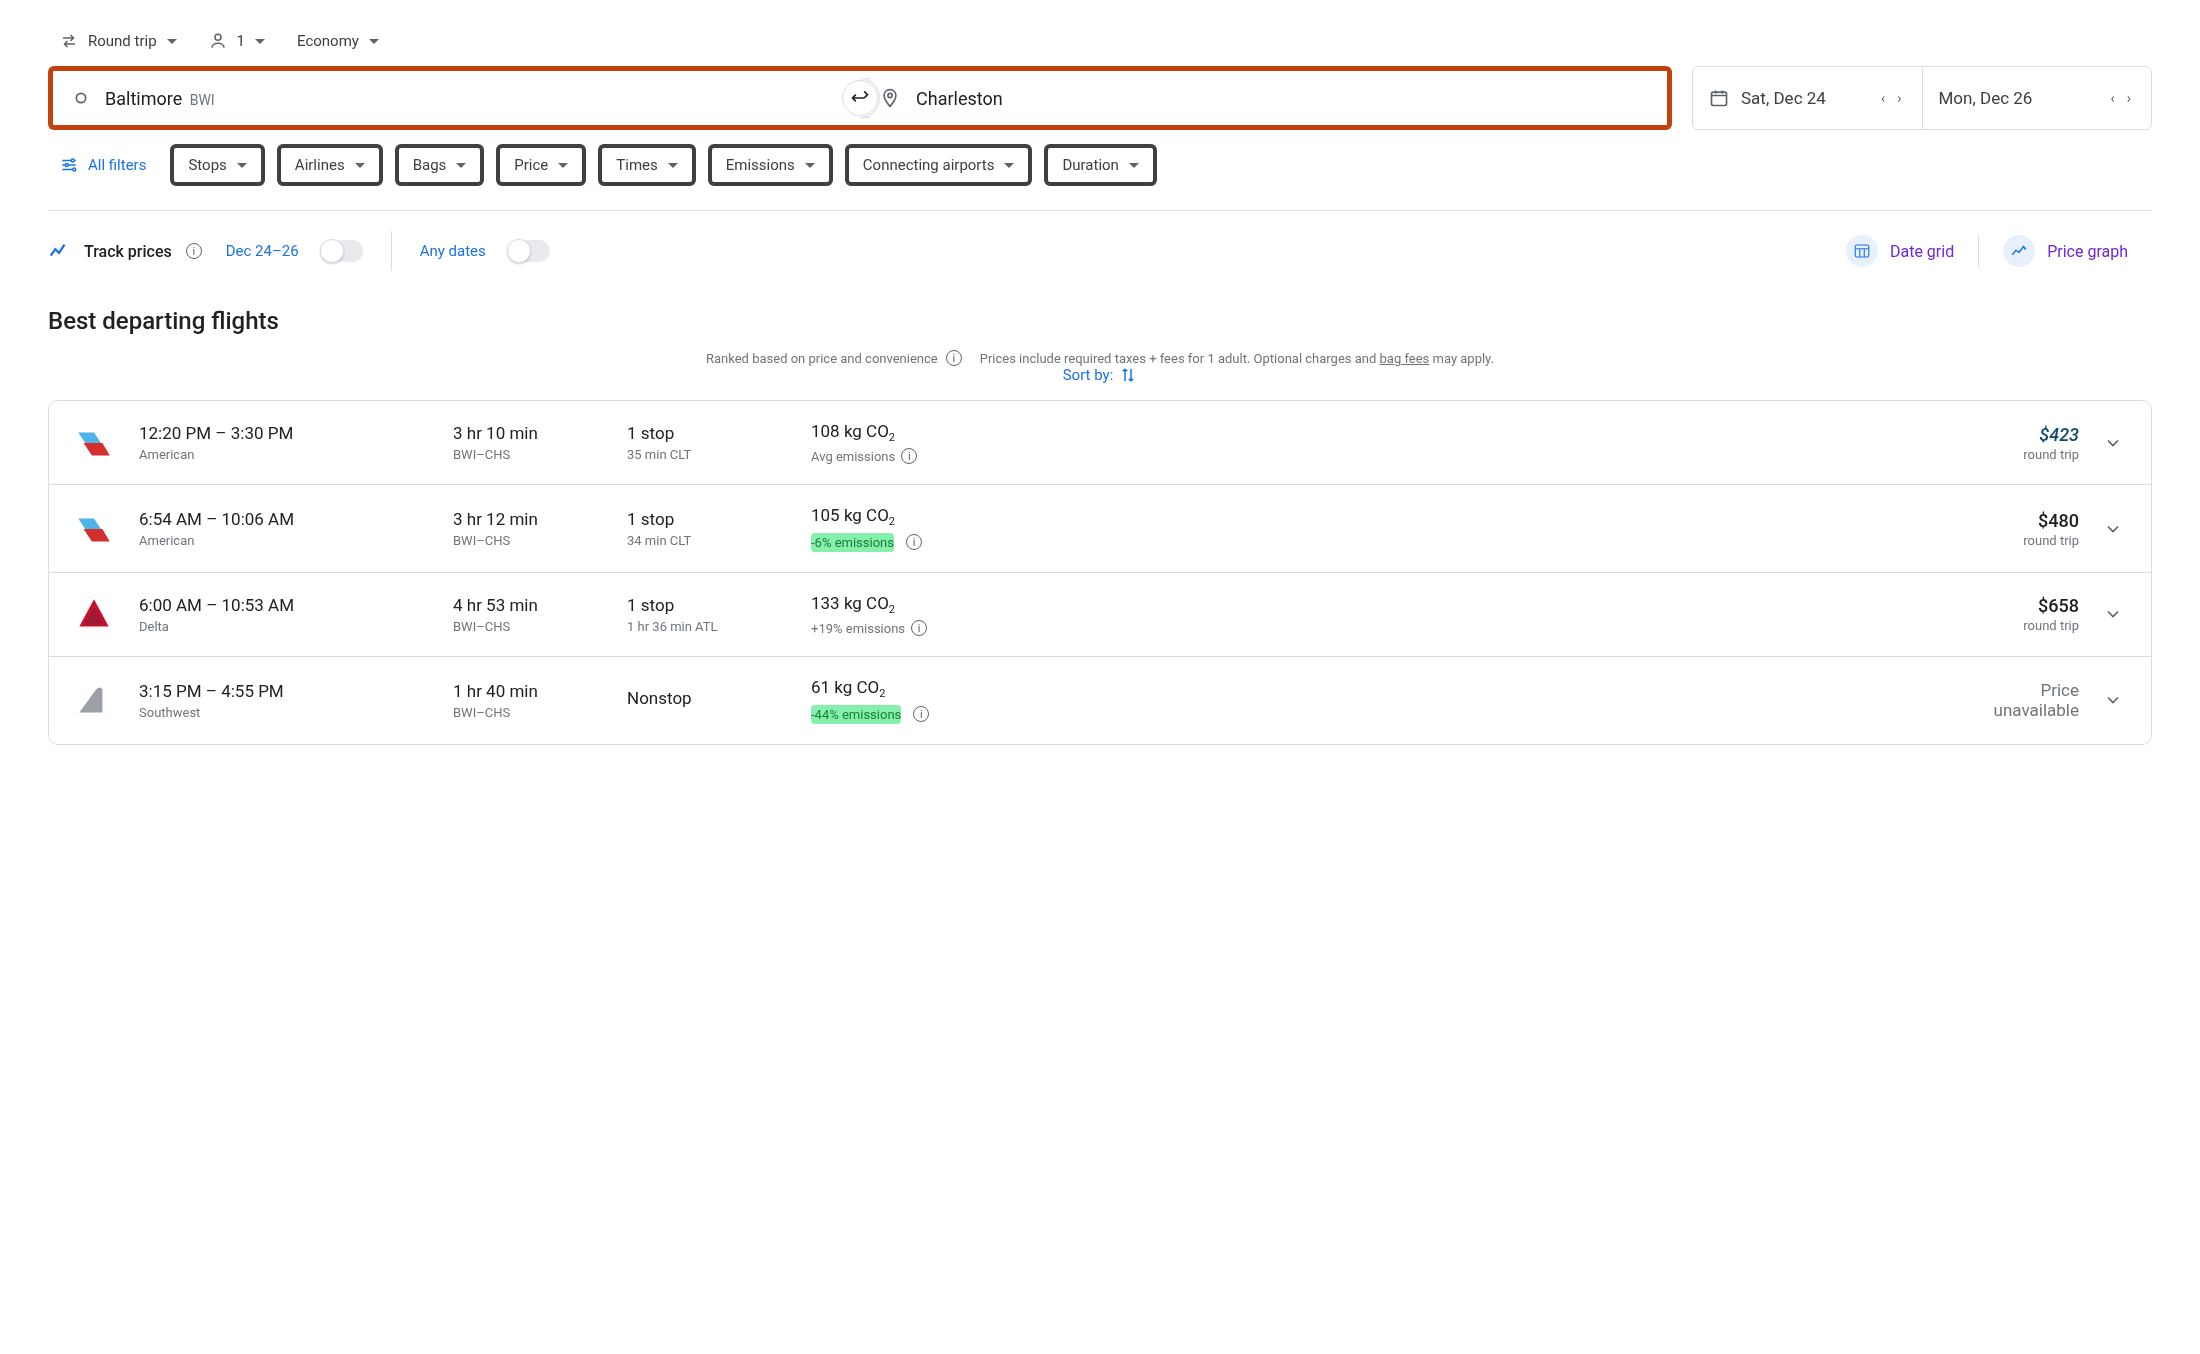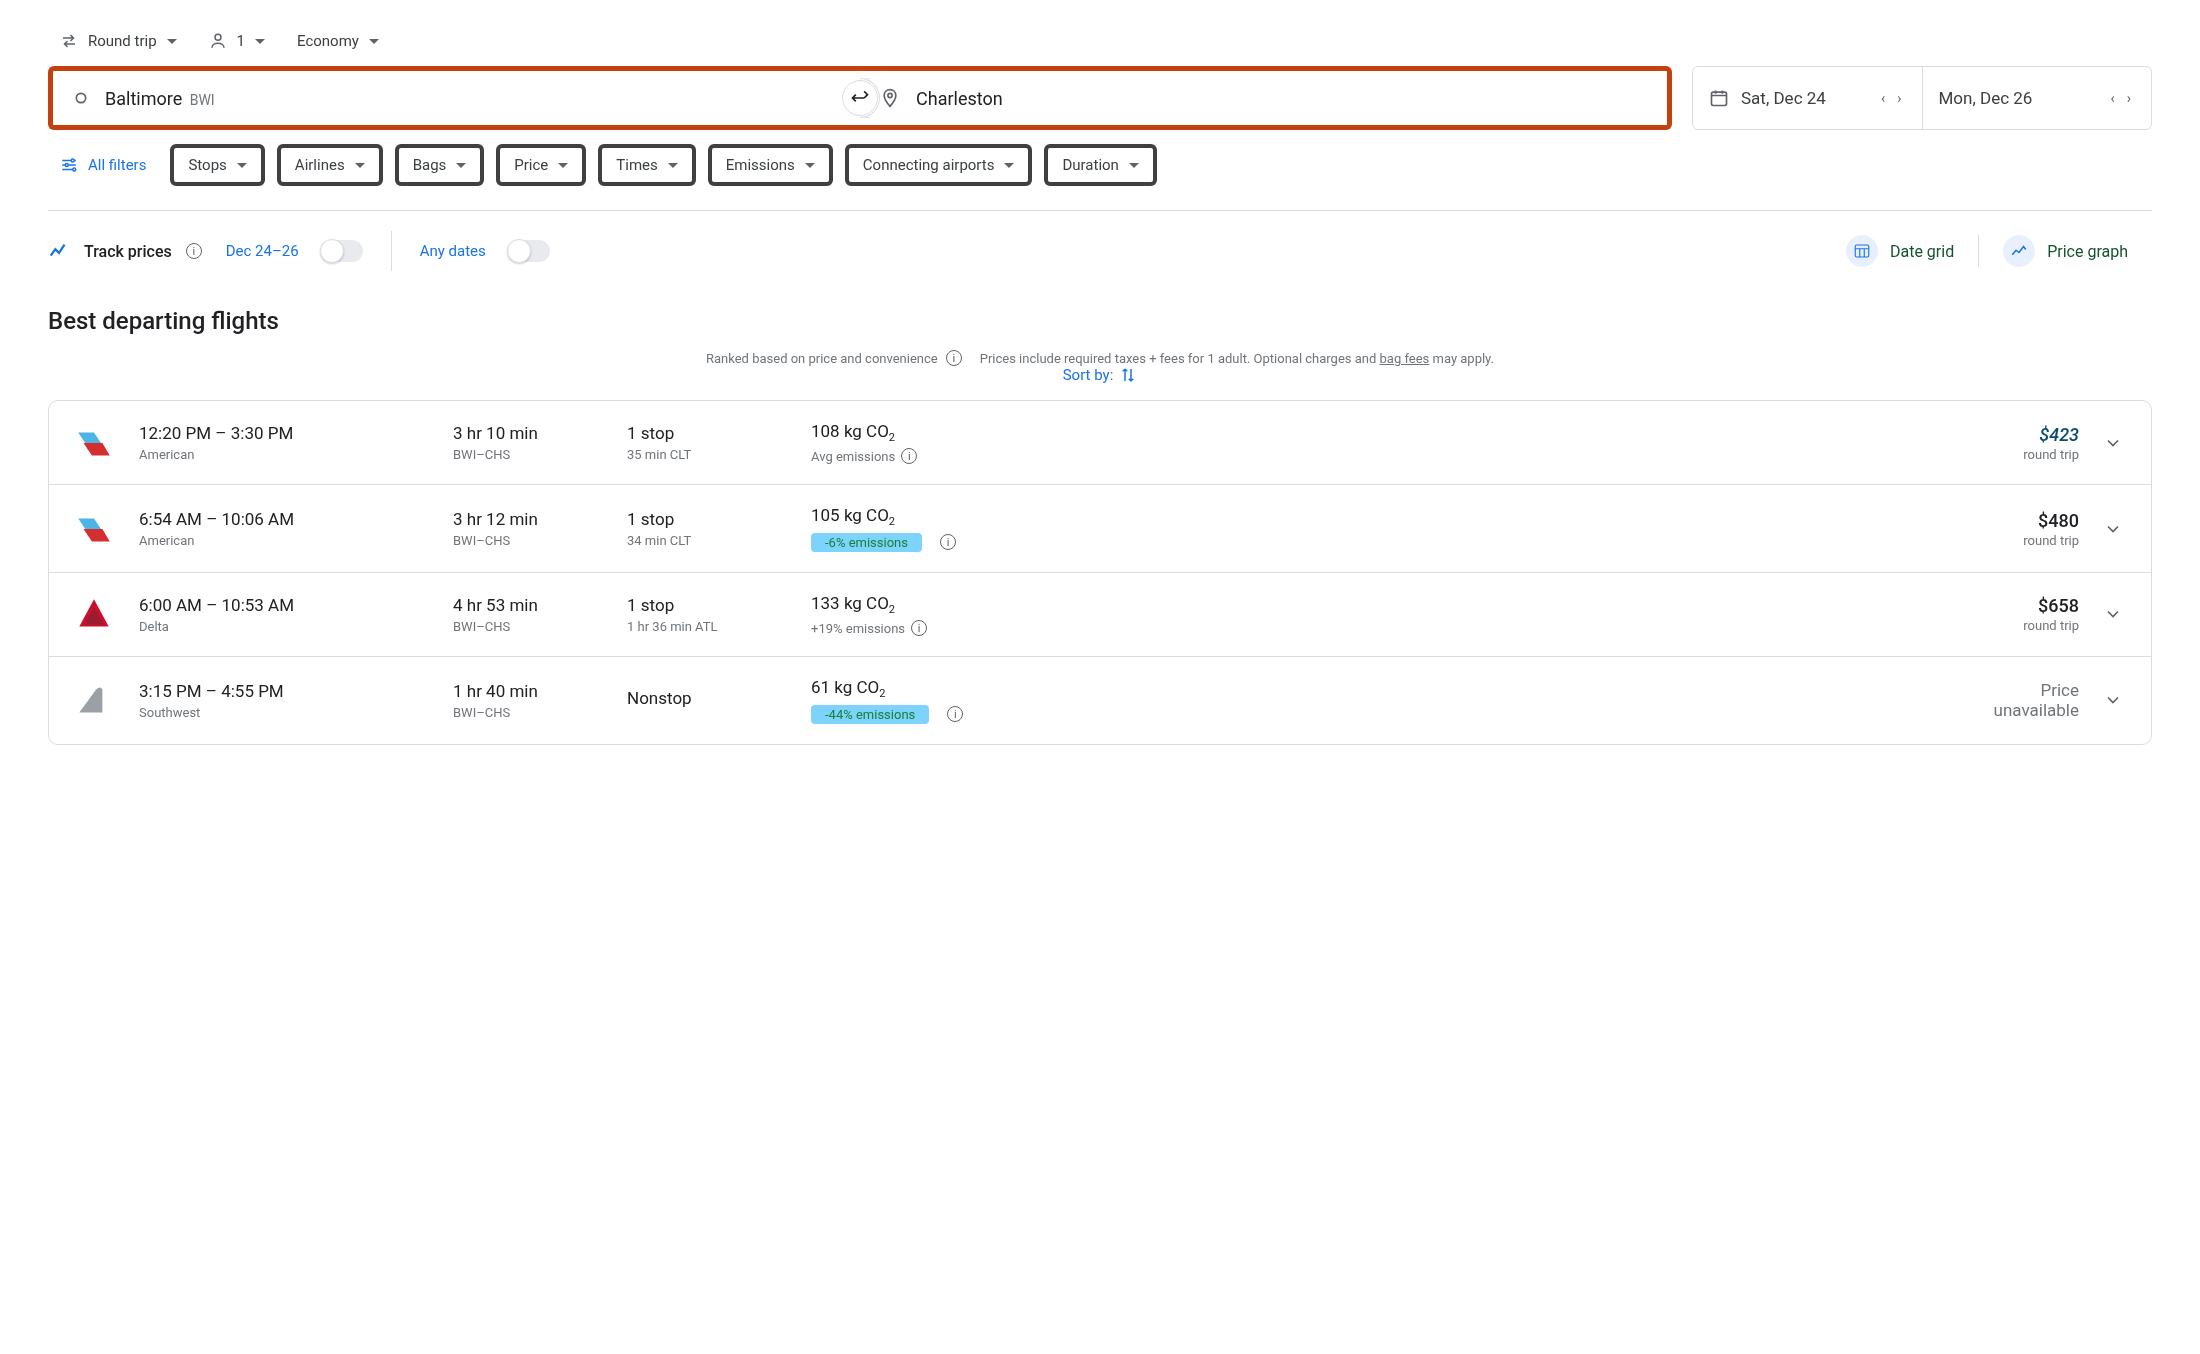--- a/index.html
+++ b/index.html
@@ -184,21 +184,21 @@
   .track-right {
     margin-left: auto;
     display: flex;
     align-items: center;
     gap: 0;
   }
   .track-right-btn {
     display: flex;
     align-items: center;
     gap: 12px;
-    color: #14532d;
+    color: #6d28d9;
     font-size: 16px;
     cursor: pointer;
     padding: 0 24px;
     justify-content: flex-end;
   }
   .track-right-btn + .track-right-btn { border-left: 1px solid #dadce0; }
   .grid-icon, .graph-icon {
     width: 32px; height: 32px;
     background: #e8f0fe;
     border-radius: 50%;
@@ -262,26 +262,26 @@
   .col-price { margin-left: auto; text-align: right; width: 120px; }
   .col-expand { width: 24px; flex-shrink: 0; color: #5f6368; }
   .primary-line { font-size: 17px; color: #202124; font-weight: 400; margin-bottom: 4px; }
   .secondary-line { font-size: 13px; color: #70757a; }
   .price-val { font-size: 18px; font-weight: 500; }
   .price-green { color: #0c4a6e; font-style: italic; }
   .price-sub { font-size: 13px; color: #70757a; margin-top: 2px; }
   .price-unavail { font-size: 17px; color: #70757a; line-height: 1.2; }
   .emissions-badge {
     display: inline-block;
-    background: #7dd3fc;
+    background: #86efac;
     color: #188038;
-    padding: 2px 14px;
+    padding: 2px 0;
     border-radius: 4px;
     font-size: 13px;
-    margin-right: 12px;
+    margin-right: 6px;
   }
   .emissions-line {
     display: flex;
     align-items: center;
     gap: 6px;
     font-size: 13px;
     color: #70757a;
   }
   .co2 sub { font-size: 11px; }
   svg { display: block; }

